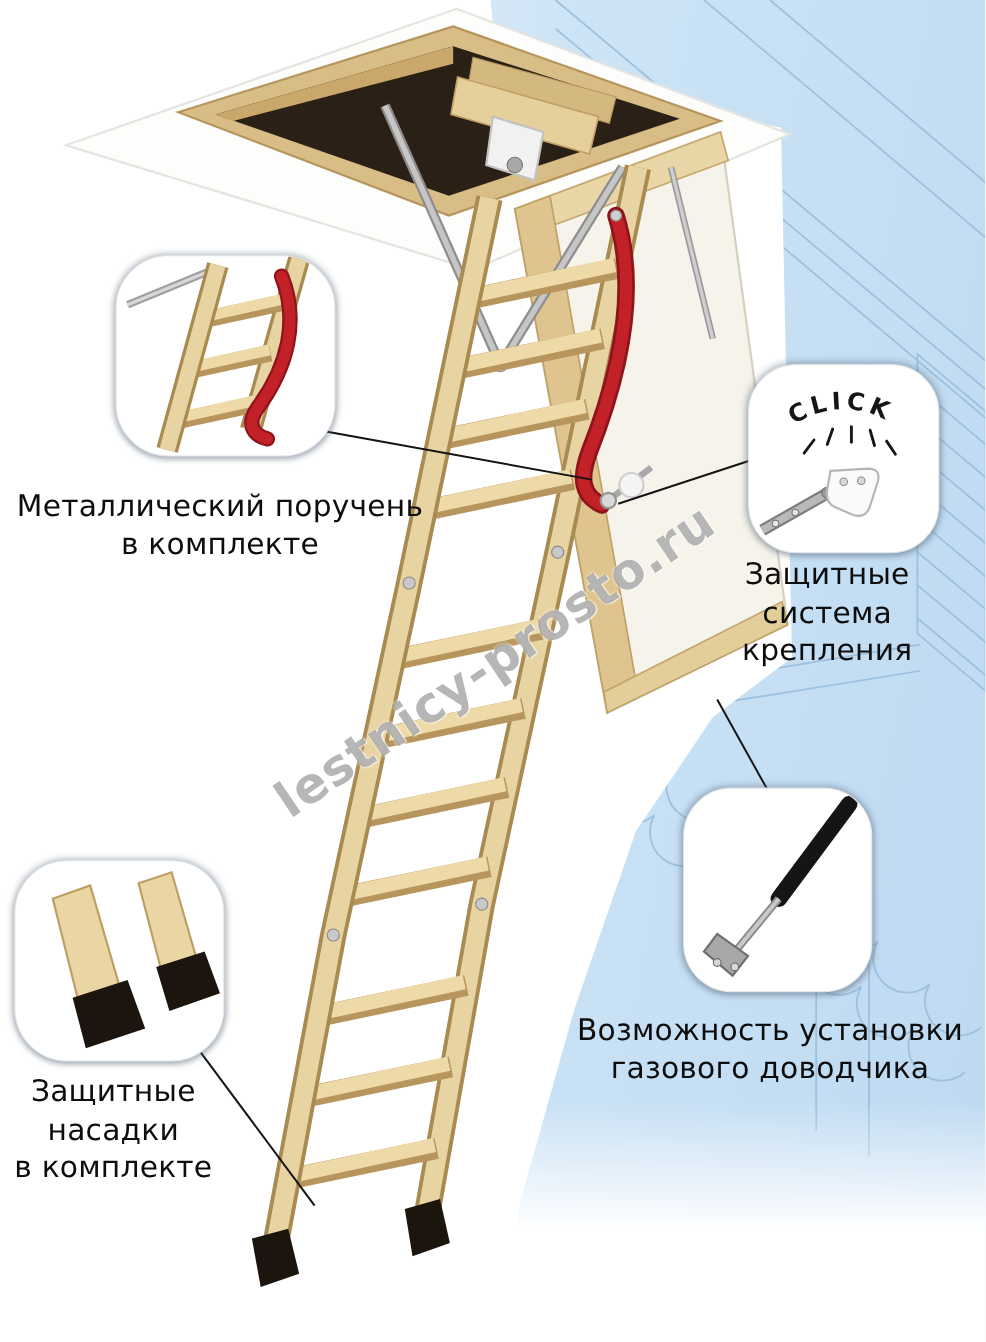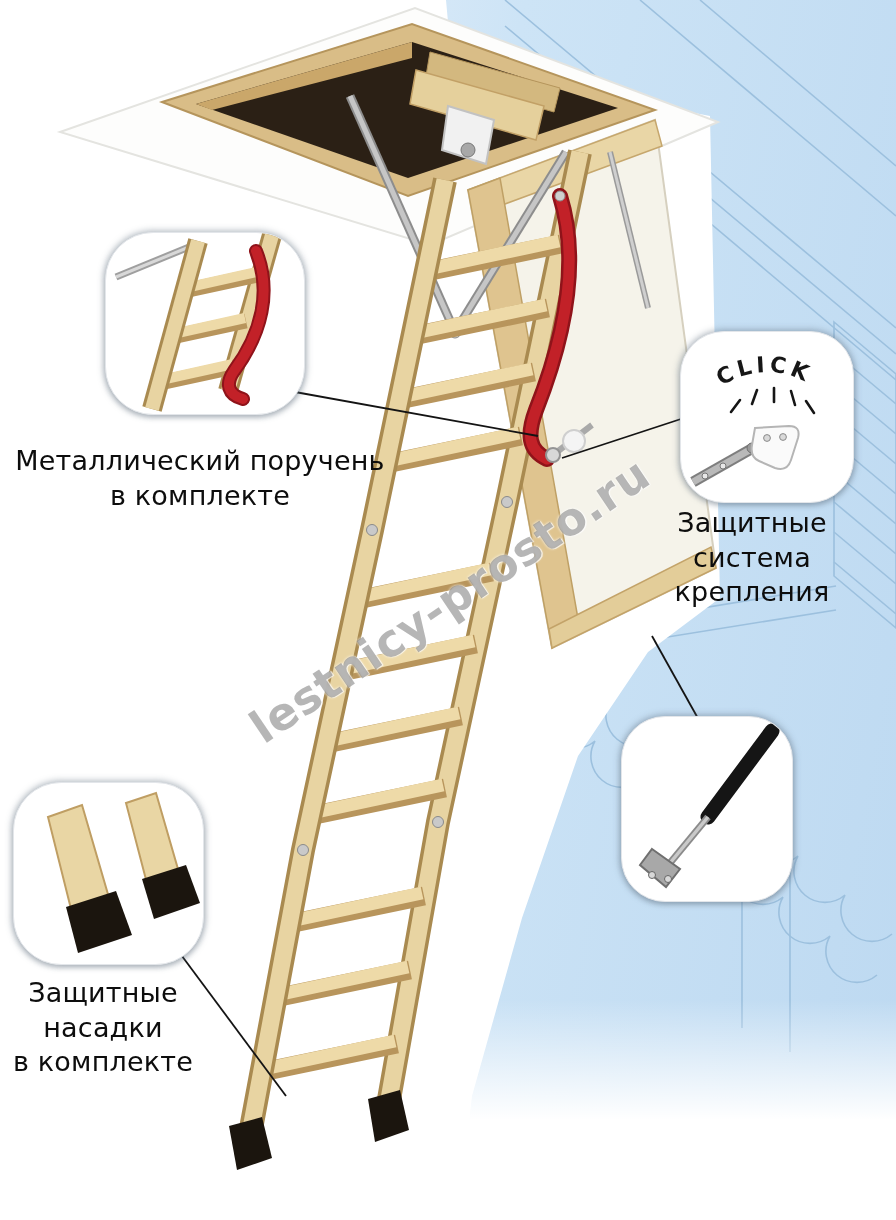--- a/index.html
+++ b/index.html
@@ -257,17 +257,19 @@
       <polygon points="52,124 102,108 118,152 64,170" fill="#1b150e"></polygon>
       <polygon points="112,20 142,10 168,100 136,112" fill="#e9d6a4" stroke="#bf9e63" stroke-width="2"></polygon>
       <polygon points="128,96 172,82 186,120 140,136" fill="#1b150e"></polygon>
     </svg>
   </div>
 
   <div class="label" id="l-handrail">Металлический поручень
 в комплекте</div>
   <div class="label" id="l-click">Защитные система
 крепления</div>
+  <div class="label" id="l-gas">Возможность установки
+газового доводчика</div>
   <div class="label" id="l-feet">Защитные
 насадки
 в комплекте</div>
 
 </div>
 
 </body></html>

